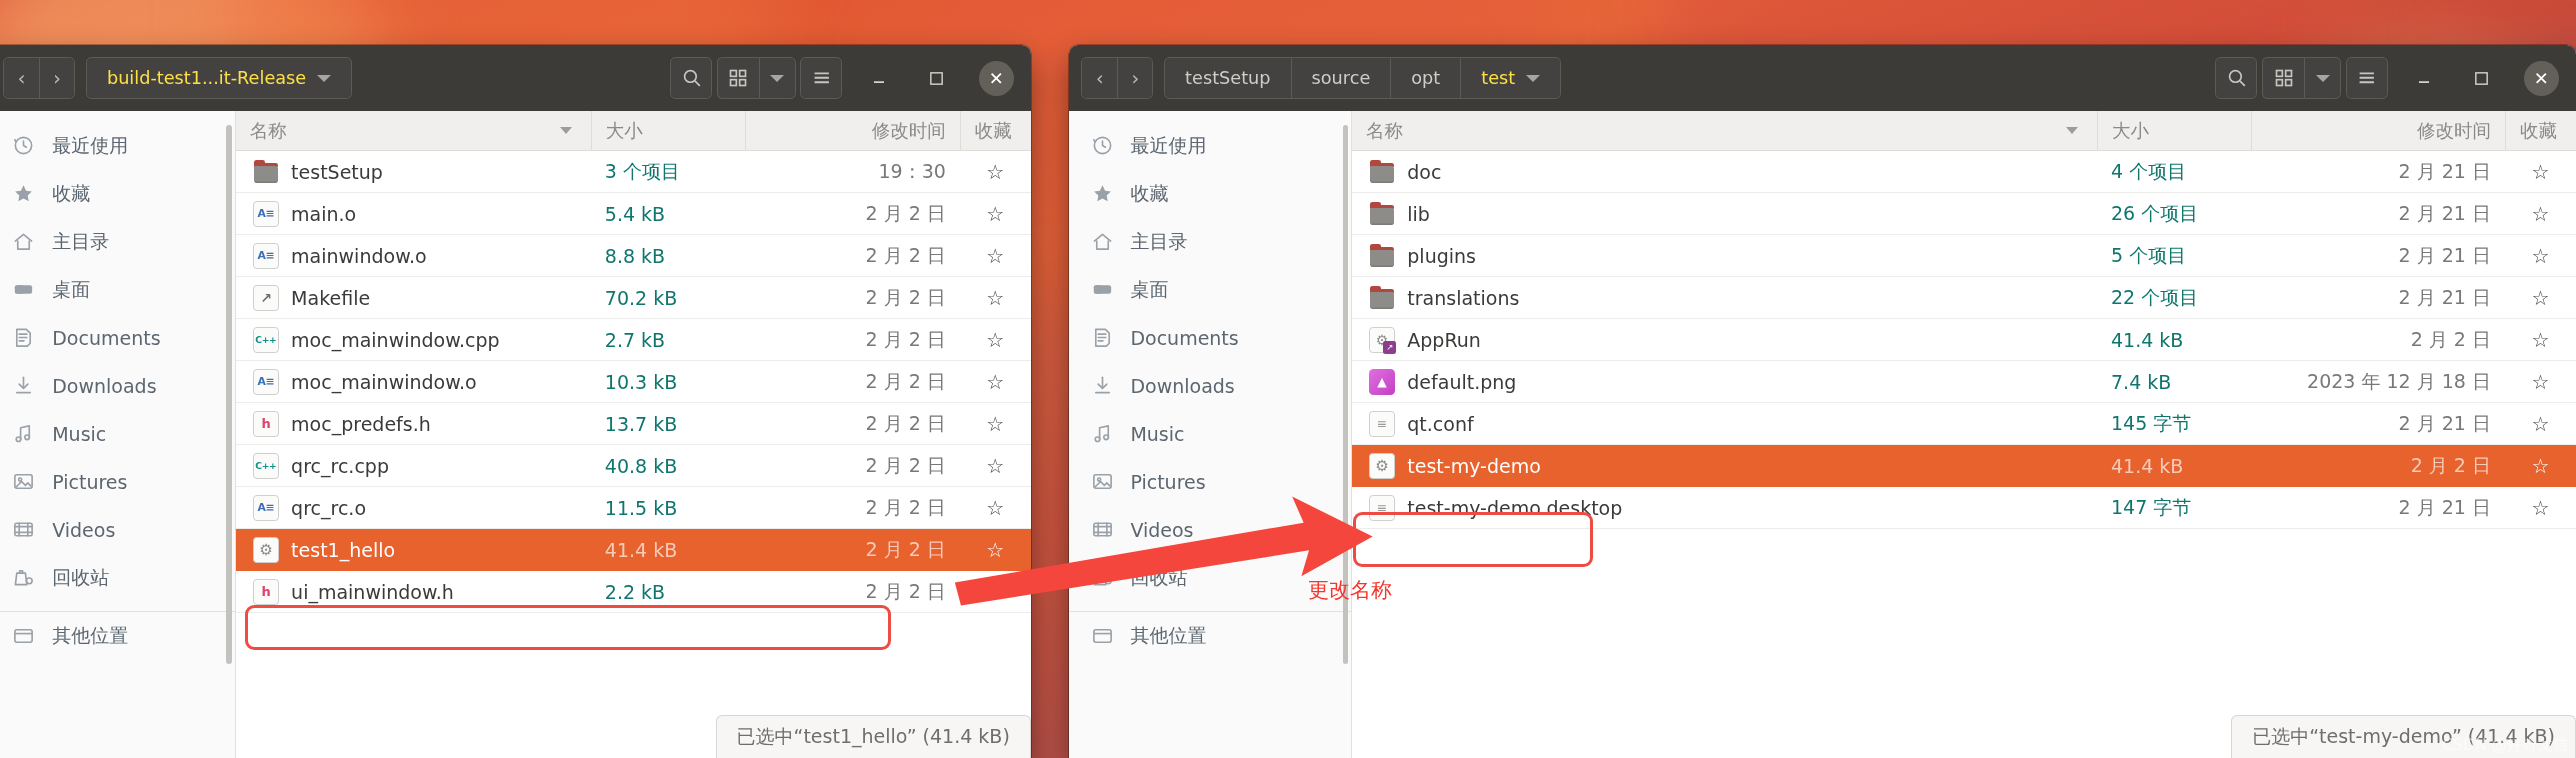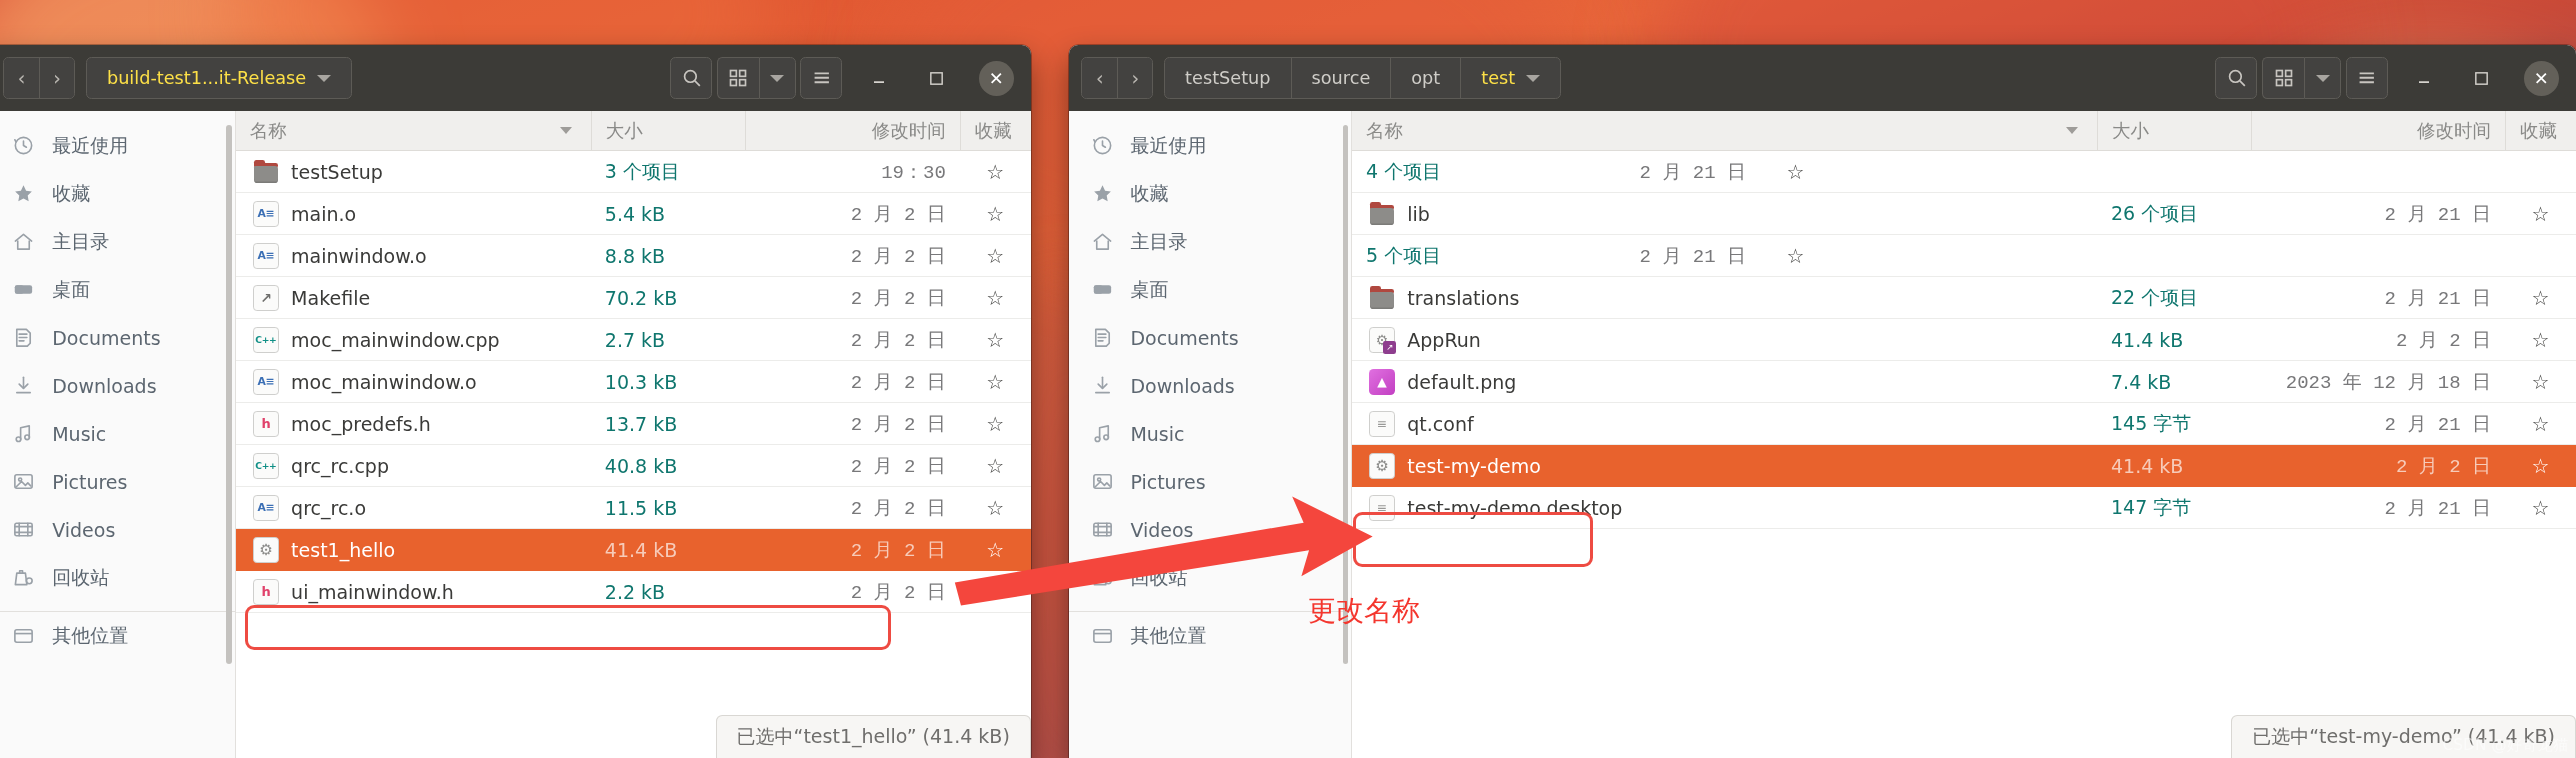--- a/index.html
+++ b/index.html
@@ -150,21 +150,21 @@
     display: flex; align-items: center; height: 42px;
     border-bottom: 0.8px solid #ececea;
     font-size: 19px; color: #3a3a38;
     position: relative;
   }
   .row.selected { background: #e8622d; color: #ffffff; border-bottom-color: #e8622d; }
   .row.selected .c-size, .row.selected .c-mtime { color: #f7cbb9; }
 
   .c-name { flex: 1 1 auto; display: flex; align-items: center; gap: 12.3px; padding-left: 17px; min-width: 0; }
   .c-size { flex: 0 0 154px; padding: 0 14px; color: #0f766e; }
-  .c-mtime{ flex: 0 0 215px; padding: 0 14px; text-align: left; color: #78787a; justify-content:flex-end; display:flex;font-family:Liberation Mono, monospace; }
+  .c-mtime{ flex: 0 0 215px; padding: 0 14px; text-align: left; color: #78787a; justify-content:flex-end; display:flex; }
   #window-right .c-mtime { flex: 0 0 254px; }
   .c-star { flex: 0 0 71px; display: flex; align-items: center; justify-content: center; color: #4a4a48; font-size: 20px; }
   .row.selected .c-star { color: #ffffff; }
 
   
   .fico { width: 26px; height: 26px; flex: 0 0 26px; position: relative; }
   .fico.folder { }
   .fico.folder .tab { position:absolute; left:0.8px; top:1.5px; width:11.5px; height:6.2px; background:#b0483f; border-radius:2.3px 2.3px 0 0; }
   .fico.folder .bar { position:absolute; left:0.8px; top:4.6px; width:24.6px; height:4.6px; background:#b0483f; border-radius:2.3px; }
   .fico.folder .bod { position:absolute; left:0.8px; top:7.7px; width:24.6px; height:17px; background:#8d8c89; border-radius:1.5px 3.1px 3.1px 3.1px; box-shadow: inset 0 -1.5px 0 rgba(0,0,0,.12); }
@@ -200,21 +200,21 @@
   }
 
   
   .anno { position: absolute; pointer-events: none; }
   .hl-box {
     border: 3.8px solid #ee4b42; border-radius: 9.2px;
   }
   #hl-left  { left: 245px;  top: 605px; width: 646px; height: 45px; }
   #hl-right { left: 1353px; top: 512px; width: 240px; height: 55px; }
   .anno-text {
-    color: #f4362e; font-size: 28px; white-space: nowrap; margin-top: 16px;
+    color: #f4362e; font-size: 21px; white-space: nowrap;
   }
   #anno-label { left: 1308px; top: 576px; }
   .watermark {
     position: absolute; right: 7.7px; bottom: 3.1px;
     color: rgba(255,255,255,.55); font-size: 15.4px; white-space: nowrap;
   }
 </style>
 </head>
 <body>
 
@@ -727,49 +727,65 @@
         <div class="ch name">
           <span>名称</span>
           <span class="sortcaret"></span>
         </div>
         <div class="ch size">大小</div>
         <div class="ch mtime">修改时间</div>
         <div class="ch star">收藏</div>
       </div>
       <div class="rows" id="rows-right">
           <div class="row">
-            <div class="c-size">4 个项目</div>
-            <div class="c-mtime">2 月 21 日</div>
-            <div class="c-star">☆</div>
-          </div>
-          <div class="row">
             <div class="c-name">
               <span class="fico folder">
                 <span class="tab"></span>
                 <span class="bar"></span>
                 <span class="bod"></span>
               </span>
-              <span>lib</span>
-            </div>
-            <div class="c-size">26 个项目</div>
-            <div class="c-mtime">2 月 21 日</div>
-            <div class="c-star">☆</div>
-          </div>
-          <div class="row">
-            <div class="c-size">5 个项目</div>
+              <span>doc</span>
+            </div>
+            <div class="c-size">4 个项目</div>
             <div class="c-mtime">2 月 21 日</div>
             <div class="c-star">☆</div>
           </div>
           <div class="row">
             <div class="c-name">
               <span class="fico folder">
                 <span class="tab"></span>
                 <span class="bar"></span>
                 <span class="bod"></span>
               </span>
+              <span>lib</span>
+            </div>
+            <div class="c-size">26 个项目</div>
+            <div class="c-mtime">2 月 21 日</div>
+            <div class="c-star">☆</div>
+          </div>
+          <div class="row">
+            <div class="c-name">
+              <span class="fico folder">
+                <span class="tab"></span>
+                <span class="bar"></span>
+                <span class="bod"></span>
+              </span>
+              <span>plugins</span>
+            </div>
+            <div class="c-size">5 个项目</div>
+            <div class="c-mtime">2 月 21 日</div>
+            <div class="c-star">☆</div>
+          </div>
+          <div class="row">
+            <div class="c-name">
+              <span class="fico folder">
+                <span class="tab"></span>
+                <span class="bar"></span>
+                <span class="bod"></span>
+              </span>
               <span>translations</span>
             </div>
             <div class="c-size">22 个项目</div>
             <div class="c-mtime">2 月 21 日</div>
             <div class="c-star">☆</div>
           </div>
           <div class="row">
             <div class="c-name">
               <span class="fico link">
                 <span>⚙</span>

